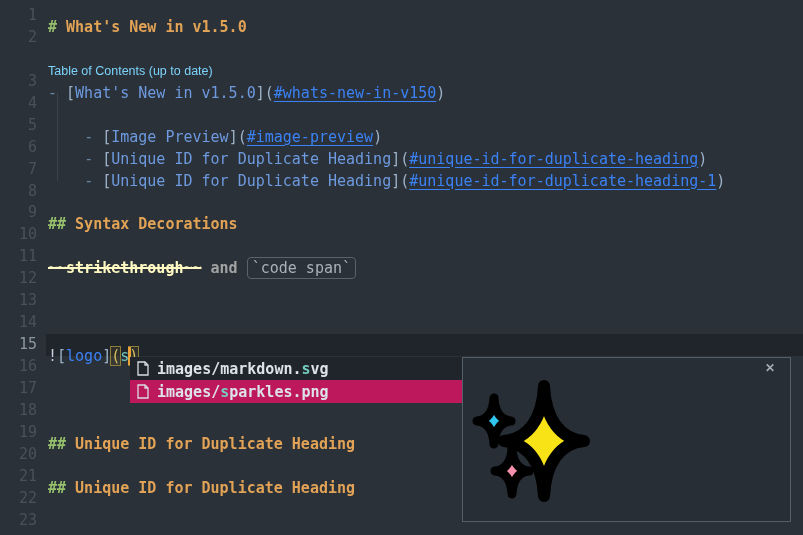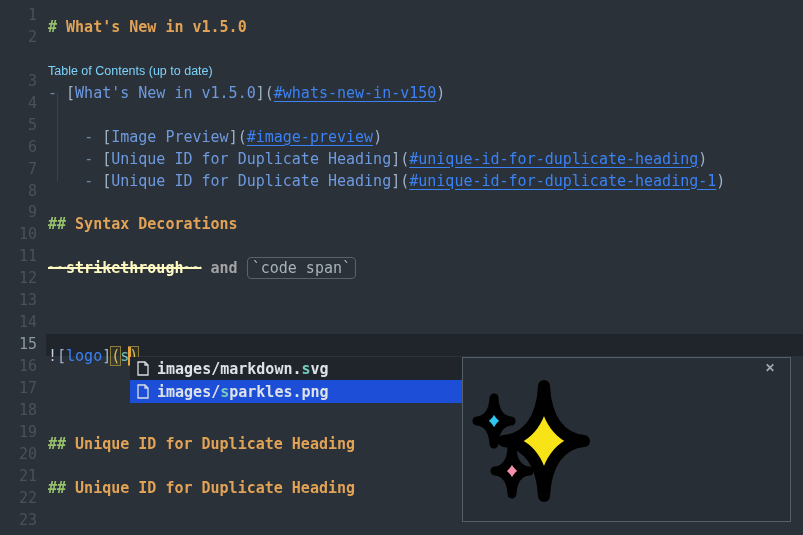--- a/index.html
+++ b/index.html
@@ -47,21 +47,21 @@
   .sg-typed{color:#71c7bb;}
   .sg-cursor{display:inline-block;width:2.5px;height:18px;margin:0 -1.25px;
     background:#e8a33d;vertical-align:middle;position:relative;top:-1px;}
   
   .suggest{
     position:absolute;left:130px;top:357px;width:332px;z-index:5;
     background:#1f252a;
   }
   .suggest-item{display:flex;align-items:center;height:23px;padding-left:7px;
     color:#dce2e8;font-weight:bold;cursor:pointer;}
-  .suggest-item.selected{background:#1d4ed8;}
+  .suggest-item.selected{background:#be185d;}
   .suggest-item .ficon{flex:0 0 auto;display:inline-flex;margin-right:8px;}
   .suggest-item .lbl{white-space:pre;}
   .match{color:#76ccc0;}
   
   .preview{
     position:absolute;left:462px;top:357px;width:329px;height:165px;z-index:4;
     background:#272e35;border:1px solid #555f67;box-sizing:border-box;
   }
   .preview .close{
     position:absolute;top:3px;right:15px;color:#a2abb2;

